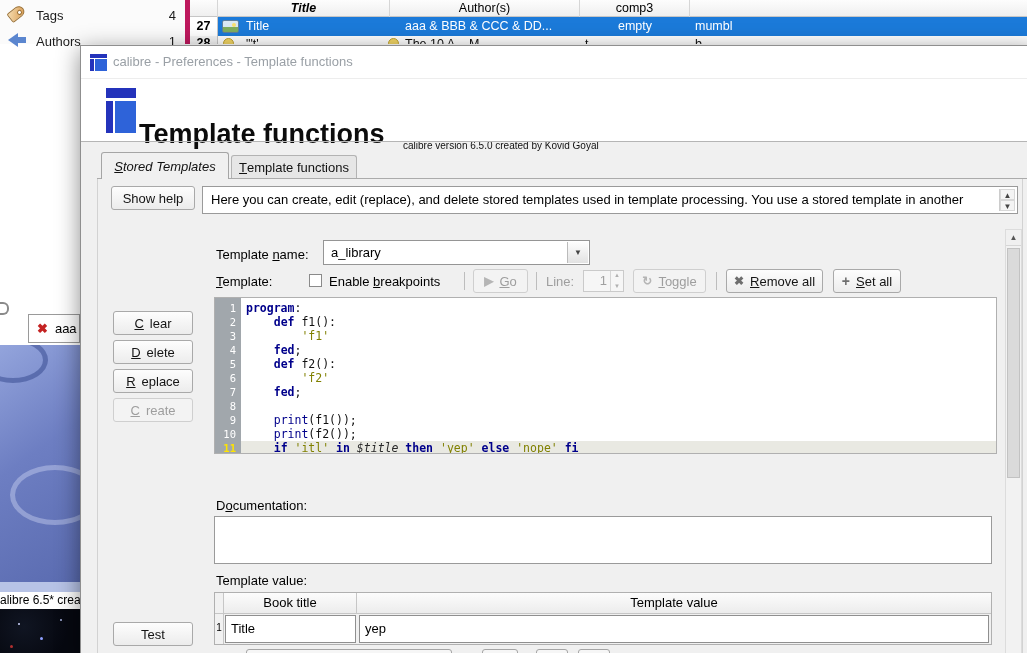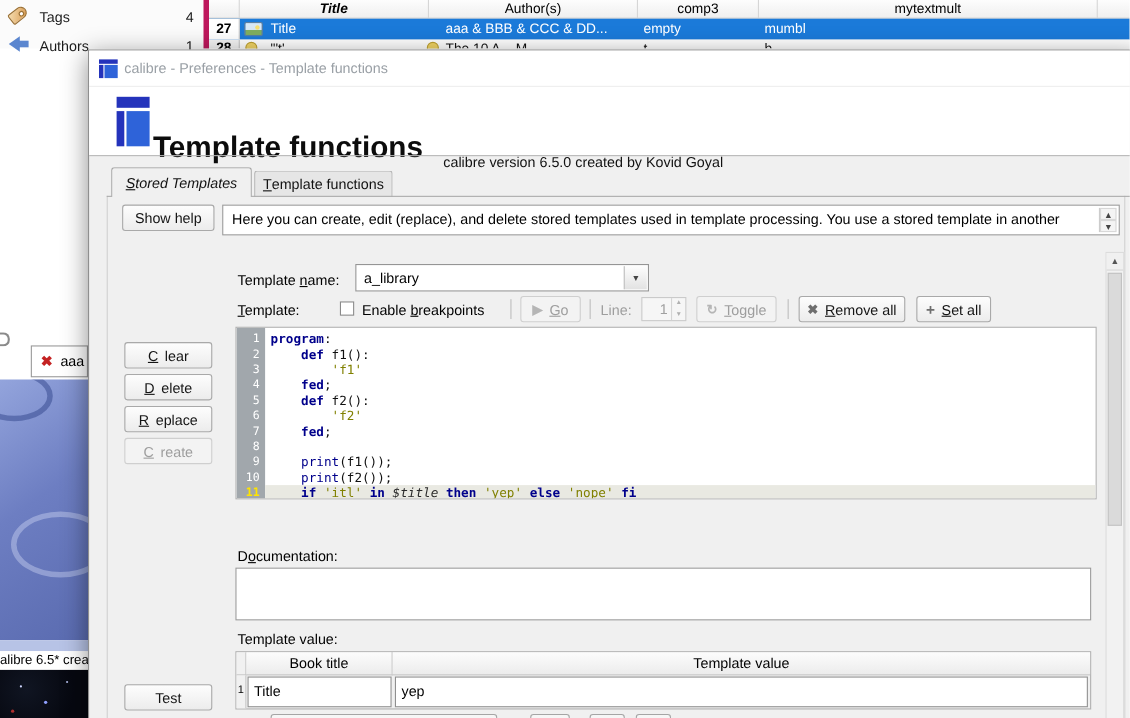--- a/index.html
+++ b/index.html
@@ -54,21 +54,21 @@
   .dialog { left:80px; top:45px; width:957px; height:618px; background:#f0f0f0; border:1px solid #8f8f8f;
     box-shadow:0 5px 22px rgba(0,0,0,.45); }
   .titlebar { left:0; top:0; width:100%; height:33px; background:#fff; border-bottom:1px solid #ededed; }
   .titlebar-text { position:absolute; left:32px; top:8px; font-size:13px; color:#9aa0a6; }
   .calibre-logo { position:absolute; }
   .calibre-logo .bar { position:absolute; left:0; top:0; width:100%; height:22%; background:#2433bb; }
   .calibre-logo .strip { position:absolute; left:0; top:28%; width:24%; height:72%; background:#2433bb; }
   .calibre-logo .block { position:absolute; left:31%; top:28%; width:69%; height:72%; background:#2e63d9; }
   .hdr { left:0; top:33px; width:100%; height:63px; background:#fff; }
   .hdr-title { position:absolute; left:58px; top:40px; font-size:27px; font-weight:bold; color:#0c0c0c; }
-  .hdr-sub { position:absolute; left:322px; top:61px; font-size:13px; color:#111; }
+  .hdr-sub { position:absolute; left:322px; top:61px; font-size:10px; color:#111; }
   .hdr-line { left:0; top:95px; width:100%; height:1px; background:#b5b5b5; }
 
   .tab { position:absolute; display:flex; align-items:center; justify-content:center; font-size:13px; }
   .tab-active { left:20px; top:106px; width:128px; height:27px; background:#f0f0f0; border:1px solid #a5a5a5; border-bottom:none;
     border-radius:3px 3px 0 0; font-style:italic; z-index:3; }
   .tab-idle { left:150px; top:109px; width:126px; height:24px; background:#e6e6e6; border:1px solid #b3b3b3; border-bottom:none; border-radius:3px 3px 0 0; z-index:1; }
   .pane-line-top { left:16px; top:132px; right:0; height:1px; background:#ababab; z-index:2; }
   .pane-line-left { left:16px; top:132px; width:1px; bottom:0; background:#d2d2d2; }
   .pane-line-right { left:941px; top:132px; width:1px; bottom:0; background:#d2d2d2; }
 
@@ -149,30 +149,29 @@
       <span class="lbl">Authors</span>
       <span class="cnt">1</span>
     </div>
   </div>
 
   <div class="abs bl-header">
     <div class="bl-h-cell" style="left:0;width:28px;"></div>
     <div class="bl-h-cell" style="left:28px;width:172px;font-weight:bold;font-style:italic;">Title</div>
     <div class="bl-h-cell" style="left:200px;width:190px;">Author(s)</div>
     <div class="bl-h-cell" style="left:390px;width:110px;">comp3</div>
-    <div class="bl-h-cell" style="left:500px;width:308px;">mytextmult</div>
     <div class="bl-h-cell" style="left:808px;width:29px;border-right:none;"></div>
   </div>
 
   <div class="abs bl-row row-sel">
     <div class="rownum" style="line-height:18px;">27</div>
     <span class="pic-icon"></span>
     <div class="bl-cell" style="left:56px;width:140px;">Title</div>
     <div class="bl-cell" style="left:215px;width:172px;">aaa &amp; BBB &amp; CCC &amp; DD...</div>
-    <div class="bl-cell" style="left:395px;width:100px;">empty</div>
+    <div class="bl-cell" style="left:395px;width:100px;text-align:center;">empty</div>
     <div class="bl-cell" style="left:505px;width:150px;">mumbl</div>
     <div class="bl-cell" style="right:6px;text-align:right;margin-top:48px;">a longer</div>
   </div>
 
   <div class="abs bl-row row-next">
     <div class="rownum">28</div>
     <span class="dot-icon" style="left:33px;top:2px;"></span>
     <div class="bl-cell" style="left:56px;width:140px;">"'t'...</div>
     <span class="dot-icon" style="left:198px;top:2px;"></span>
     <div class="bl-cell" style="left:215px;width:172px;">The 10 A... M...</div>

